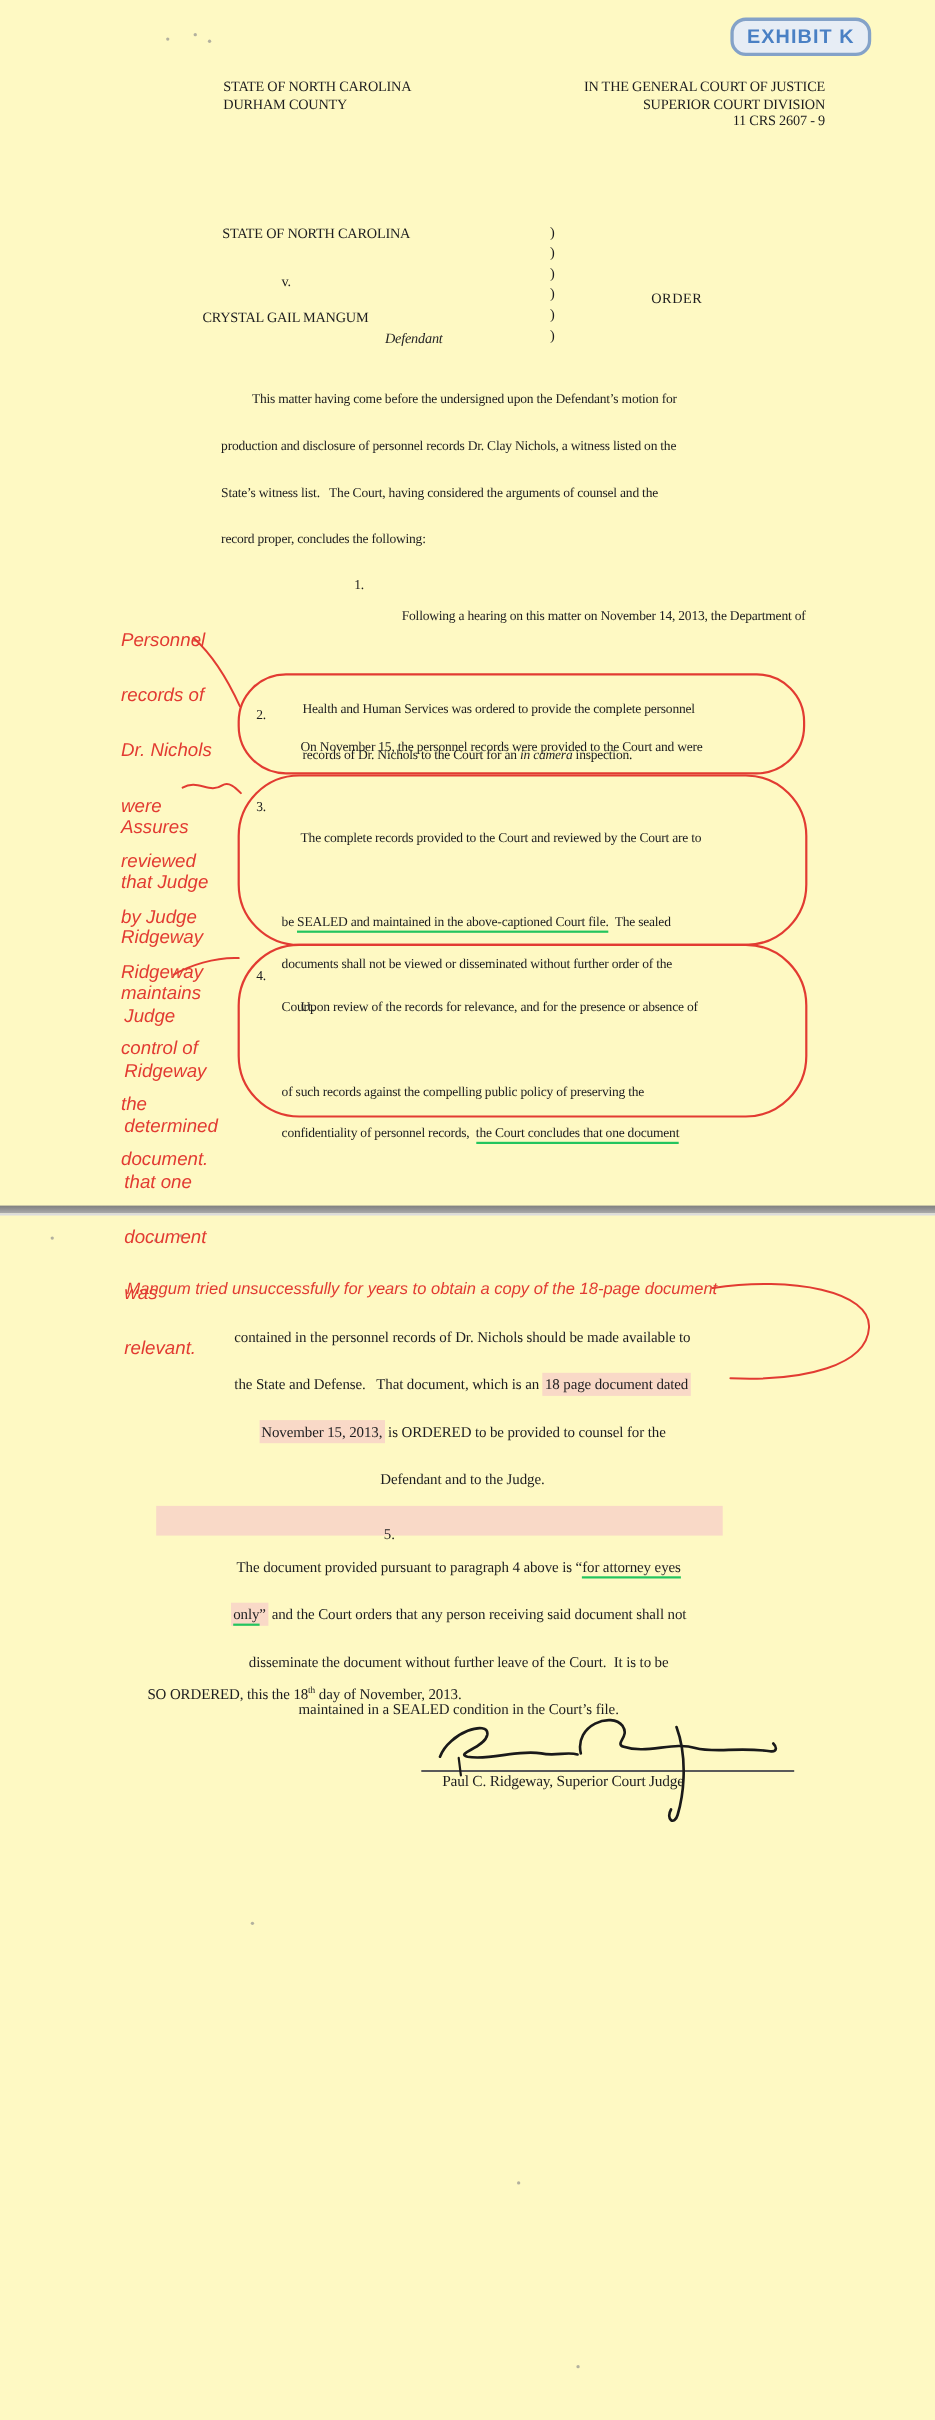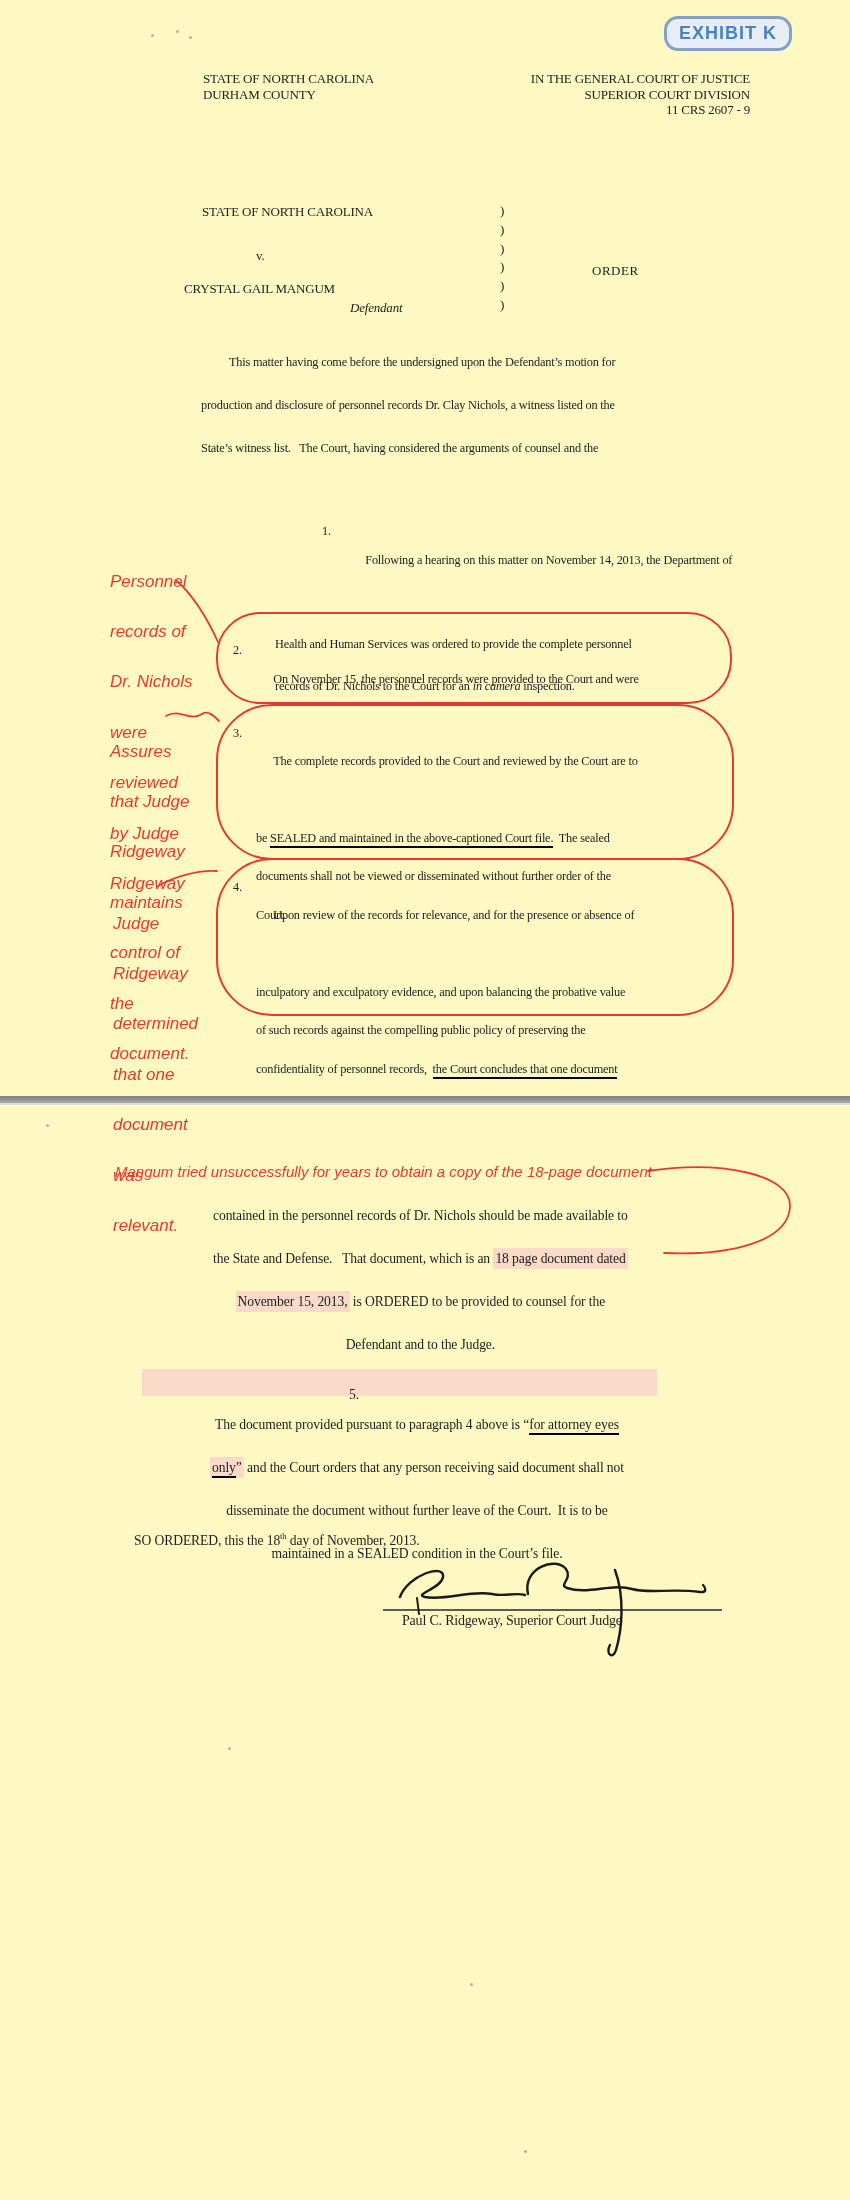--- a/index.html
+++ b/index.html
@@ -9,21 +9,21 @@
   }
   html,body{margin:0;padding:0;background:#fff;}
   .canvas{position:relative;width:850px;height:2200px;background:#fef9c3;overflow:hidden;}
   .blk{position:absolute;}
   .doc{font-family:"Liberation Serif", serif;font-size:12.3px;letter-spacing:-0.2px;color:var(--ink);}
   .p2t{font-size:13.6px;letter-spacing:-0.1px;text-align:center;}
   .ln{display:block;white-space:pre;}
   .ctr{text-align:right;}
   .note{position:absolute;font-family:"Liberation Sans", sans-serif;font-style:italic;color:var(--red);font-size:17px;line-height:16.8px;white-space:pre;}
   .hl{background:var(--hl);padding:3px 2px;}
-  .rl{border-bottom:2px solid #000000;padding-bottom:1px;}
+  .rl{border-bottom:2px solid #22c55e;padding-bottom:1px;}
   .inum{position:absolute;top:13px;z-index:2;}
   .oval{position:absolute;border:2px solid var(--red);background:transparent;}
   .badge{position:absolute;left:664px;top:16px;border:3.5px solid #84a2c8;border-radius:14px;background:#e7edf5;
          color:#4a80c4;font-family:"Liberation Sans",sans-serif;font-weight:bold;font-size:18px;
          letter-spacing:1px;padding:4px 12px;}
   .divider{position:absolute;left:0;top:1096px;width:850px;height:7px;
            background:linear-gradient(180deg,#7f7f7f,#ababab);border-bottom:2px solid #dcdcdc;}
   .hlbar{position:absolute;background:var(--hl);z-index:0;}
   .z{position:relative;z-index:1;}
   .sp{position:absolute;width:3px;height:3px;background:#8a8a8a;border-radius:50%;opacity:.65;}
@@ -70,20 +70,21 @@
   </div>
   <div class="doc blk" style="left:256px;top:248px;font-size:13px">v.</div>
   <div class="doc blk" style="left:592px;top:263px;font-size:13px;letter-spacing:0.5px">ORDER</div>
   <div class="doc blk" style="left:184px;top:281px;font-size:13px">CRYSTAL GAIL MANGUM</div>
   <div class="doc blk" style="left:350px;top:300px;font-size:13px;font-style:italic">Defendant</div>
 
   <div class="doc blk" style="left:201px;top:341px;line-height:42.8px">
     <span class="ln" style="padding-left:28px">This matter having come before the undersigned upon the Defendant’s motion for</span>
     <span class="ln">production and disclosure of personnel records Dr. Clay Nichols, a witness listed on the</span>
     <span class="ln">State’s witness list.   The Court, having considered the arguments of counsel and the</span>
+    <span class="ln">record proper, concludes the following:</span>
   </div>
 
   <div class="doc blk" style="left:275px;top:497px;line-height:42px">
     <span class="ln" style="padding-left:73px">
       <span class="inum" style="left:47px">1.</span><span>Following a hearing on this matter on November 14, 2013, the Department of</span>
     </span>
     <span class="ln">Health and Human Services was ordered to provide the complete personnel</span>
     <span class="ln"><span>records of Dr. Nichols to the Court for an </span><i>in camera</i><span> inspection.</span></span>
   </div>
 
@@ -103,21 +104,20 @@
     </span>
     <span class="ln"><span>be </span><span class="rl">SEALED and maintained in the above-captioned Court file.</span><span>  The sealed</span></span>
     <span class="ln">documents shall not be viewed or disseminated without further order of the</span>
     <span class="ln">Court.</span>
   </div>
 
   <div class="doc blk" style="left:256px;top:857px;line-height:38.5px">
     <span class="ln">
       <span class="inum" style="left:-23px;top:11px">4.</span><span>Upon review of the records for relevance, and for the presence or absence of</span>
     </span>
-    <span class="ln">inculpatory and exculpatory evidence, and upon balancing the probative value</span>
     <span class="ln">of such records against the compelling public policy of preserving the</span>
     <span class="ln"><span>confidentiality of personnel records,  </span><span class="rl">the Court concludes that one document</span></span>
   </div>
 
   <div class="note" style="left:110px;top:540px">
     <span class="ln">Personnel</span>
     <span class="ln">records of</span>
     <span class="ln">Dr. Nichols</span>
     <span class="ln">were</span>
     <span class="ln">reviewed</span>

